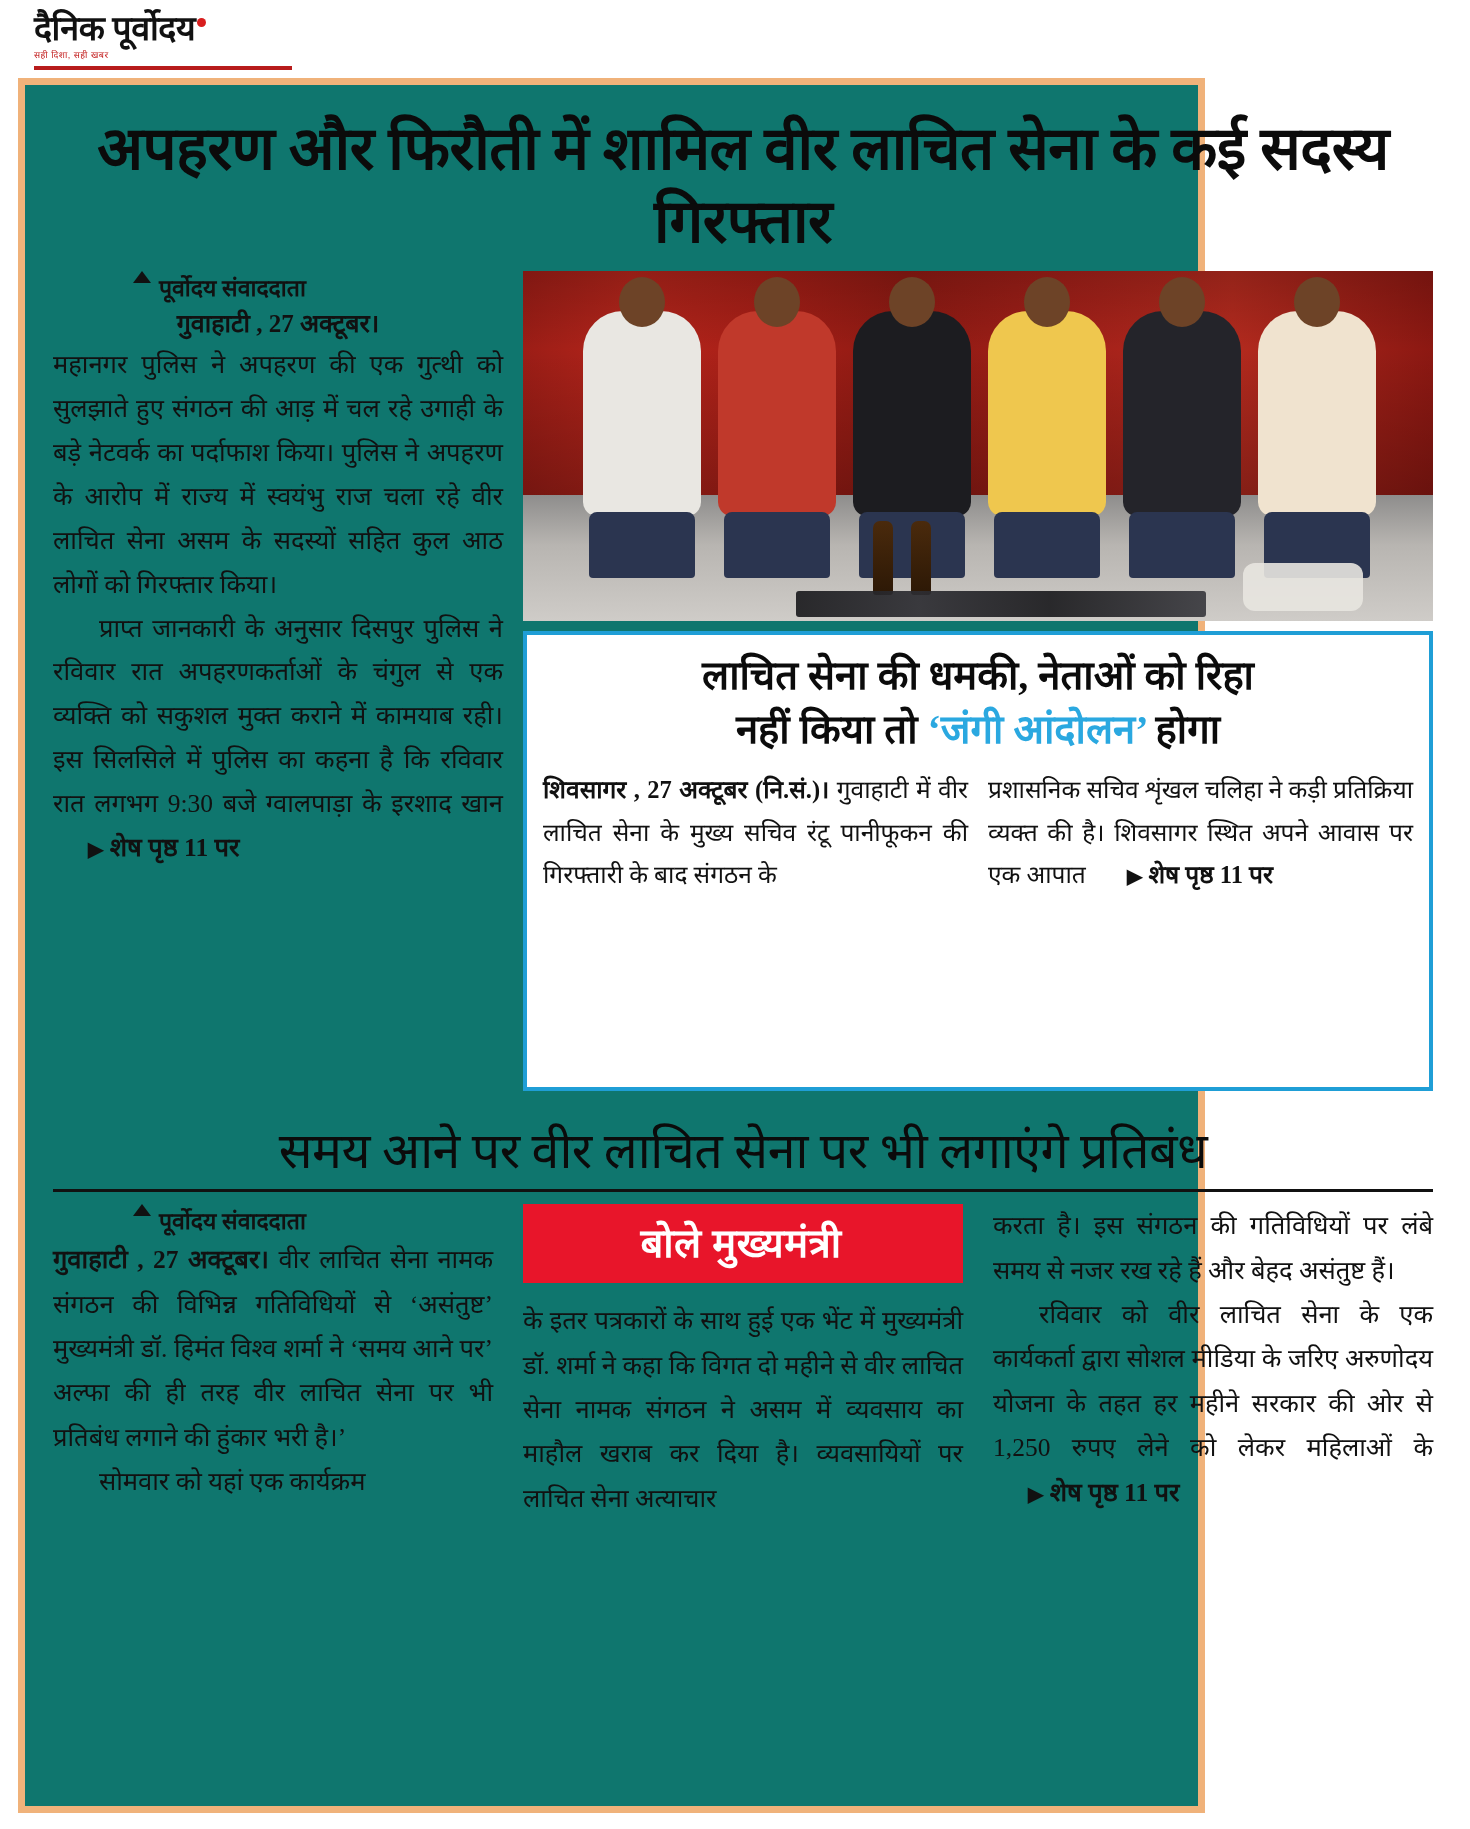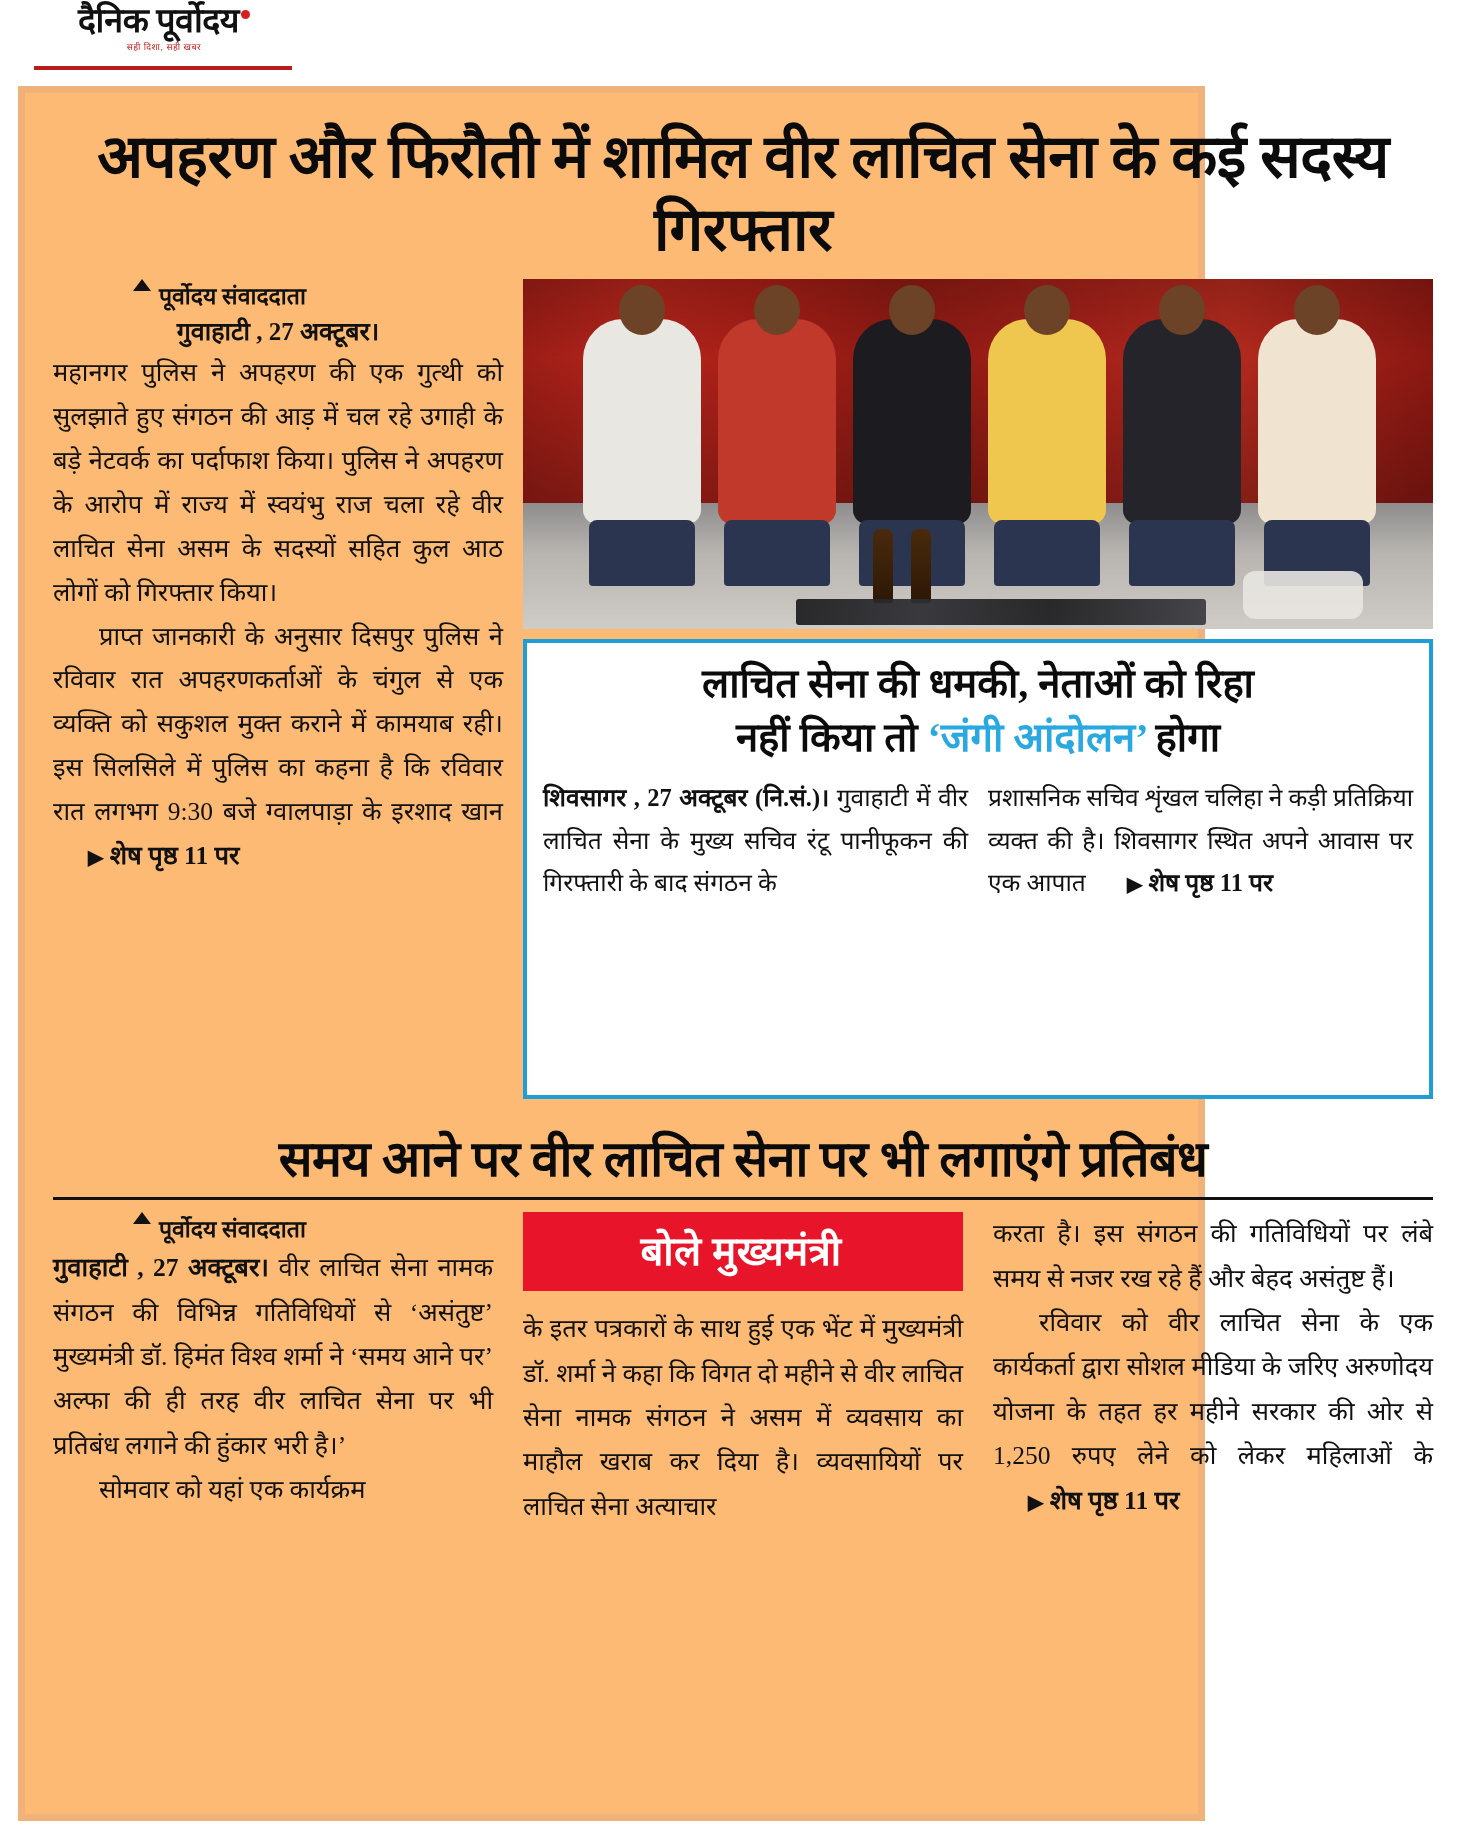--- a/index.html
+++ b/index.html
@@ -19,27 +19,26 @@
   
   .masthead {
     position: absolute;
     left: 0; top: 0;
     width: 1470px;
     height: 78px;
     background: #ffffff;
   }
   .logo-box {
     position: absolute;
-    left: 34px; top: 0;
+    left: 34px; top: 8px;
     width: 260px;
     height: 56px;
     display: flex;
     flex-direction: column;
     justify-content: center;
-    text-align: center;
   }
   .logo-main {
     font-family: "Liberation Serif", serif;
     font-weight: bold;
     font-size: 34px;
     letter-spacing: -0.5px;
     color: #111111;
     line-height: 1;
     white-space: nowrap;
   }
@@ -62,26 +61,26 @@
     position: absolute;
     left: 34px; top: 66px;
     width: 258px;
     height: 4px;
     background: #b81c1c;
   }
 
   
   .page-frame {
     position: absolute;
-    left: 18px; top: 86px;
+    left: 18px; top: 78px;
     width: 1187px;
     height: 1735px;
     border: 7px solid #f0b27a;
     box-sizing: border-box;
-    background: #fdba74;
+    background: #0f766e;
   }
   .inner {
     position: absolute;
     left: 28px; top: 14px;
     width: 1380px;
   }
 
   
   .headline {
     font-family: "Liberation Serif", serif;
@@ -244,21 +243,21 @@
     line-height: 1.72;
     text-align: justify;
   }
   .hl-lead {
     font-weight: bold;
   }
 
   
   .headline2 {
     font-family: "Liberation Serif", serif;
-    font-weight: bold;
+    font-weight: normal;
     font-size: 50px;
     line-height: 1.2;
     text-align: center;
     color: #0b0b0b;
     margin: 20px 0 8px 0;
     letter-spacing: -0.5px;
   }
   .rule {
     width: 1380px;
     height: 3px;

